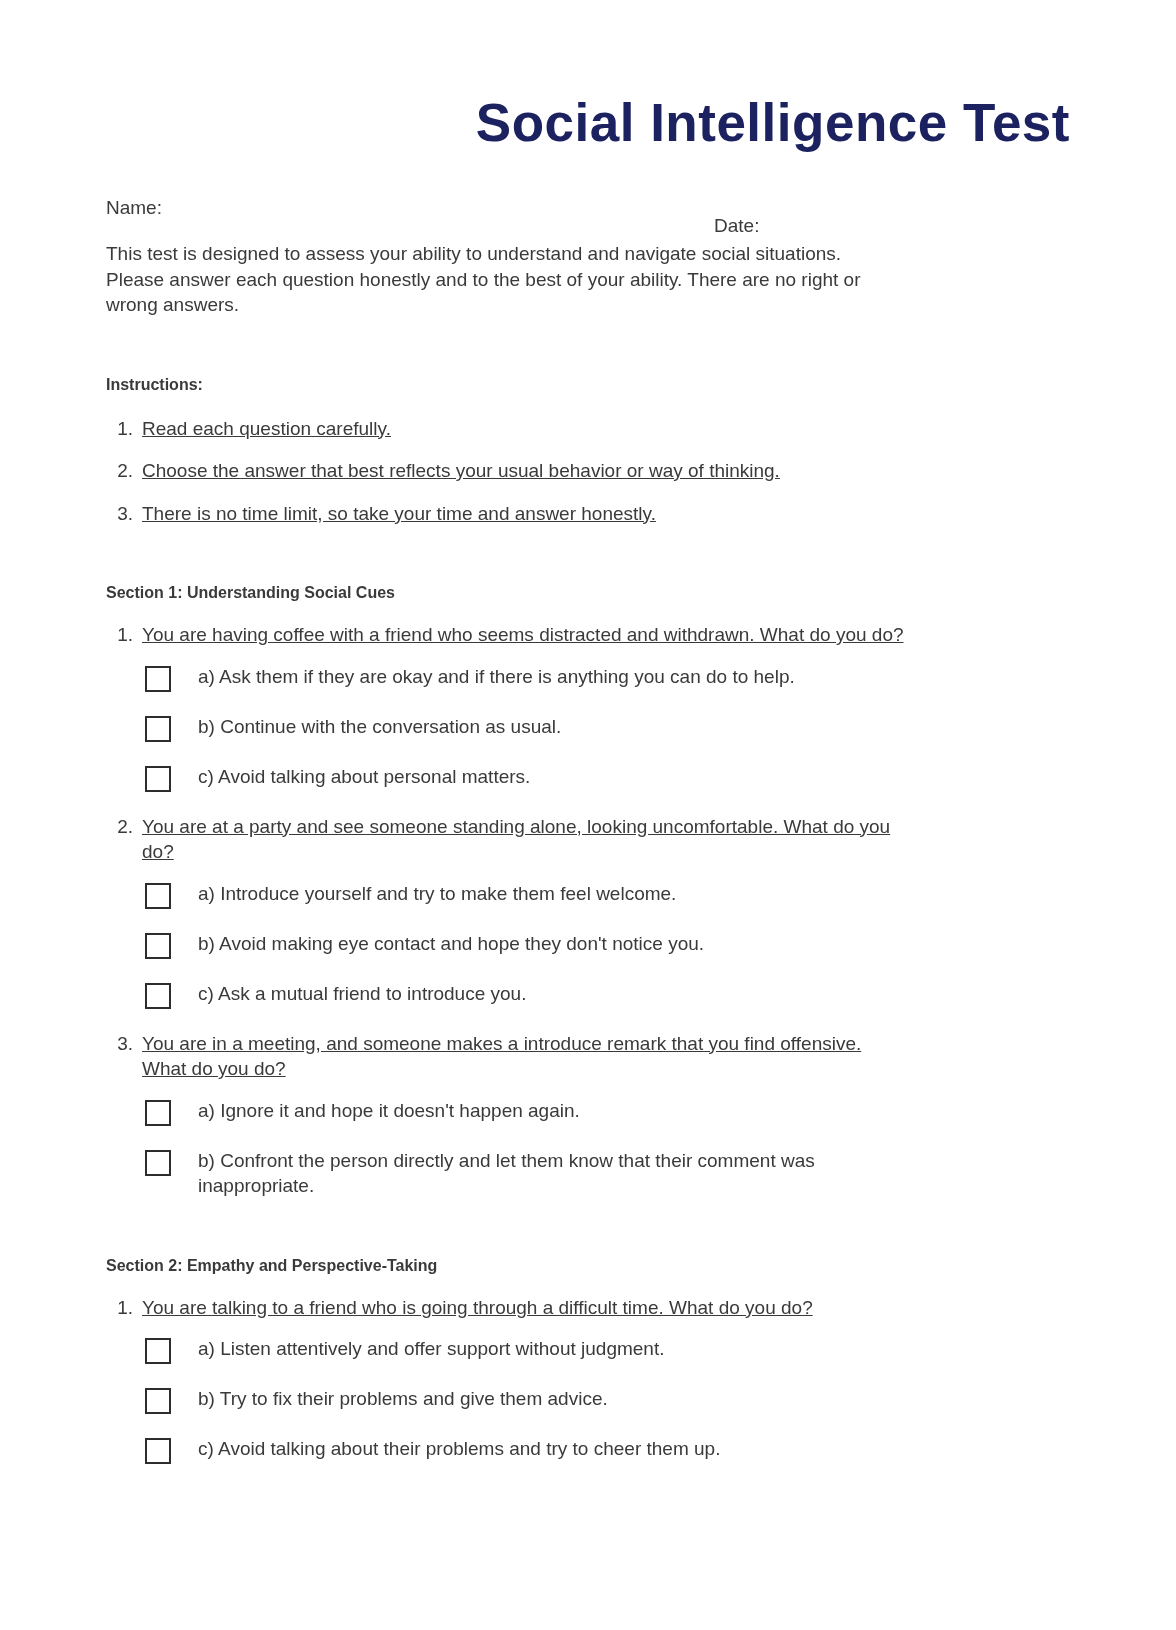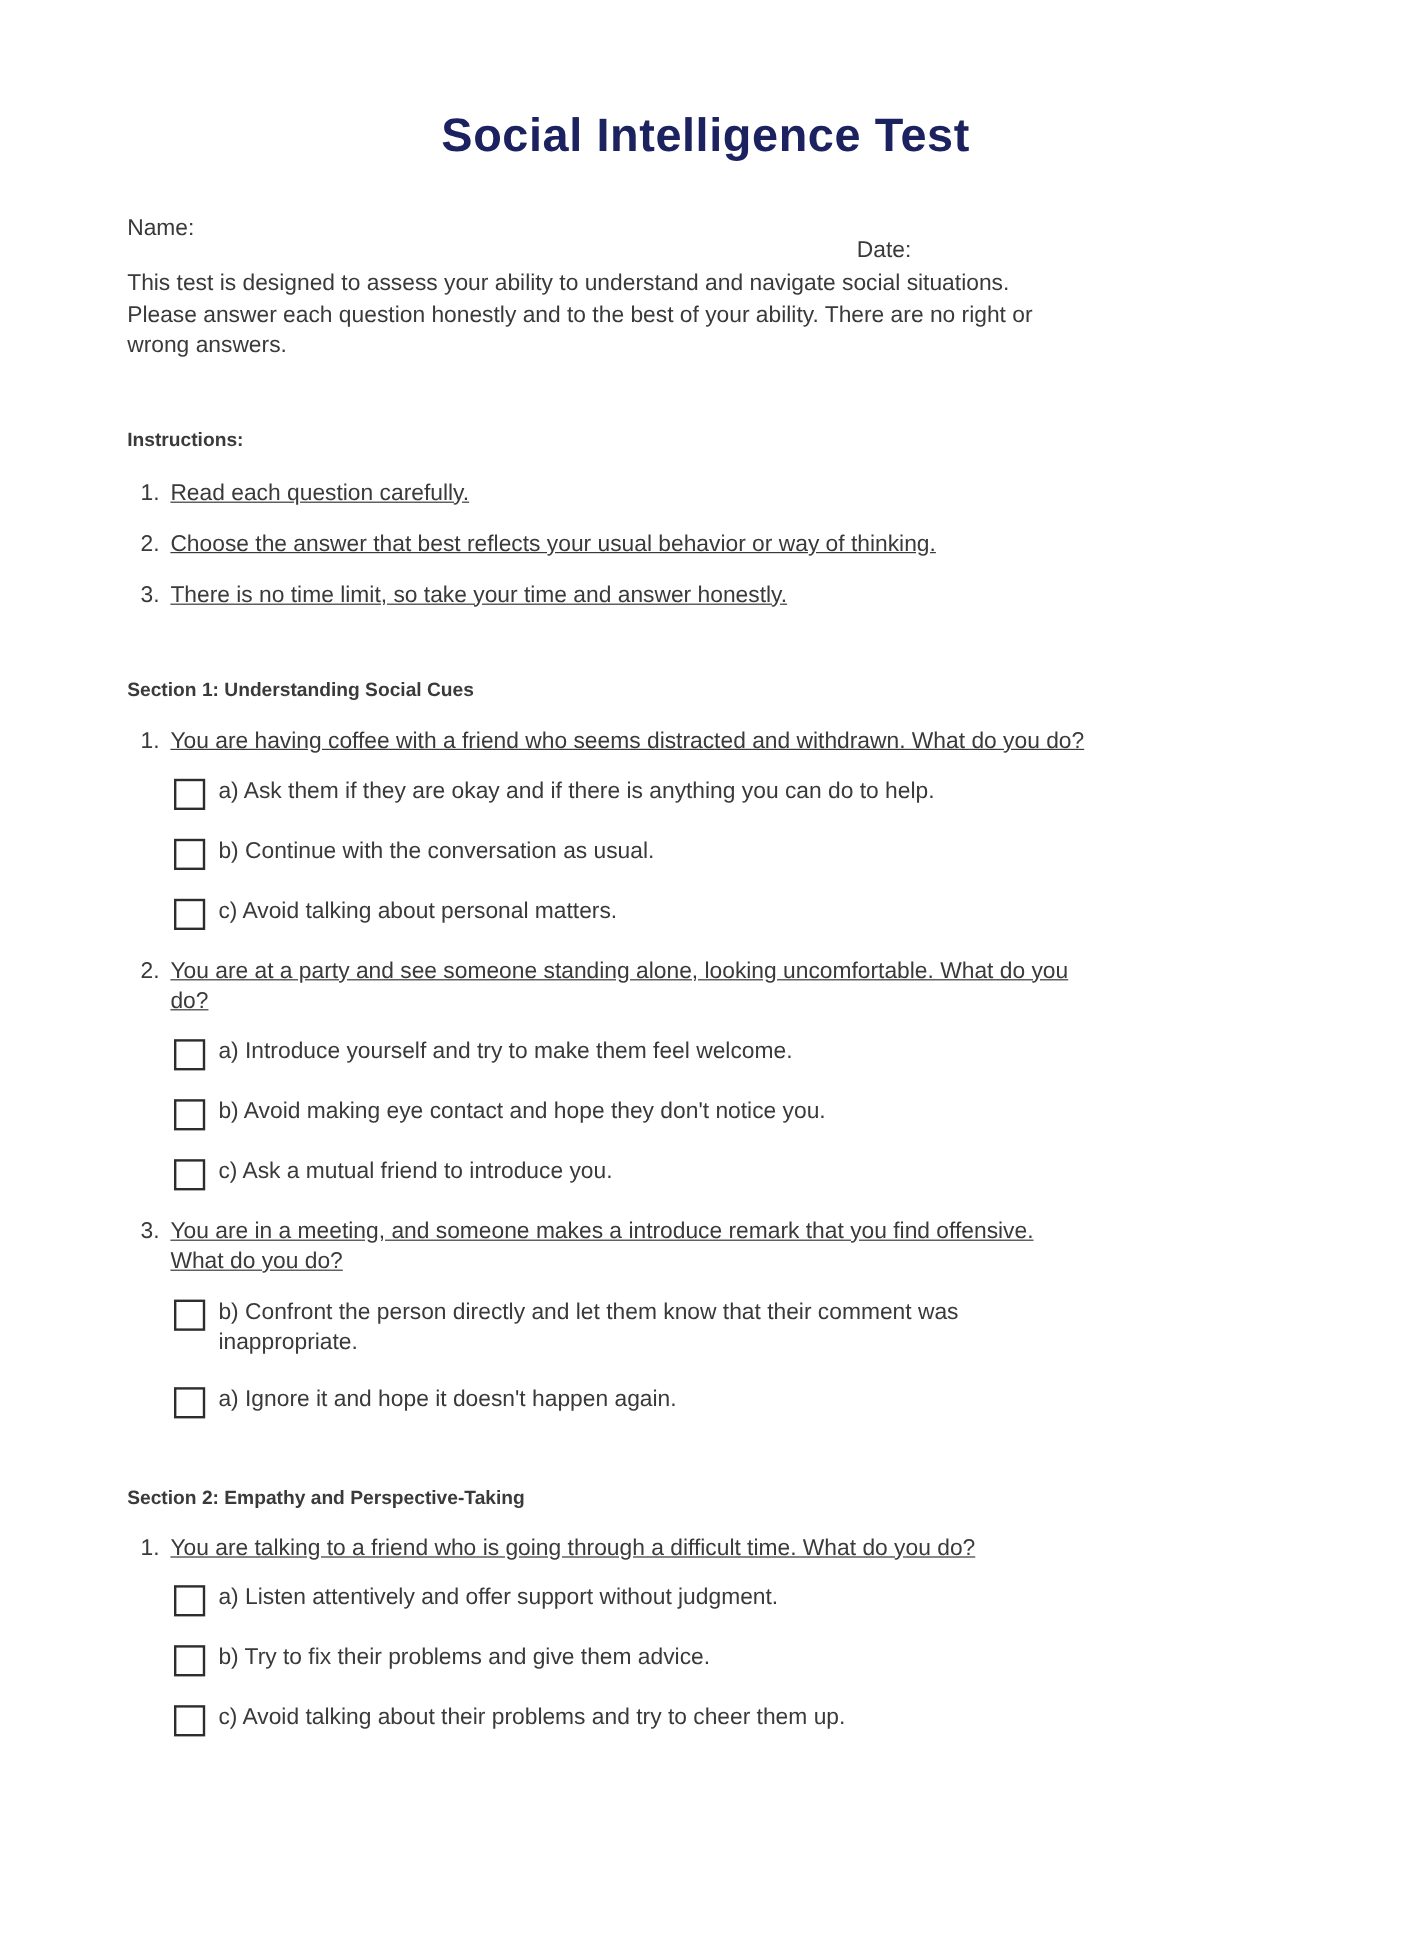--- a/index.html
+++ b/index.html
@@ -17,22 +17,22 @@
   }
   .page {
     position: relative;
     padding: 92px 106px 0 106px;
     box-sizing: border-box;
     width: 1176px;
     height: 1630px;
   }
   .doc-title {
     margin: 0 0 44px 0;
-    text-align: center;
-    font-size: 39px;
+    text-align: right;
+    font-size: 53px;
     font-weight: bold;
     color: #1c2260;
     letter-spacing: 0.5px;
   }
   .name-date-row {
     position: relative;
     height: 26px;
     margin-bottom: 18px;
     font-size: 19px;
   }
@@ -78,20 +78,21 @@
   .question { margin-bottom: 16px; }
 
   .options { }
   .option-row {
     display: flex;
     align-items: flex-start;
     padding-left: 39px;
     margin-bottom: 22px;
     font-size: 19px;
     line-height: 25.5px;
+    gap: 16px;
   }
   .checkbox {
     flex: 0 0 22px;
     width: 22px;
     height: 22px;
     border: 2px solid #2d2d2d;
     background: #ffffff;
     margin-right: 11px;
     margin-top: 2px;
     box-sizing: content-box;
@@ -175,27 +176,27 @@
     </div>
 
     <div class="num-item question">
       <span class="num">3.</span>
       <span class="q-text">You are in a meeting, and someone makes a introduce remark that you find offensive.
 What do you do?</span>
     </div>
     <div class="options">
       <div class="option-row">
         <div class="checkbox"></div>
+        <span class="option-label">a) Ignore it and hope it doesn't happen again.</span>
+      </div>
+      <div class="option-row">
+        <div class="checkbox"></div>
         <span class="option-label">b) Confront the person directly and let them know that their comment was
 inappropriate.</span>
       </div>
-      <div class="option-row">
-        <div class="checkbox"></div>
-        <span class="option-label">a) Ignore it and hope it doesn't happen again.</span>
-      </div>
     </div>
 
   </div>
 
   <h2 class="section-heading">Section 2: Empathy and Perspective-Taking</h2>
 
   <div class="question-block">
 
     <div class="num-item question">
       <span class="num">1.</span>

